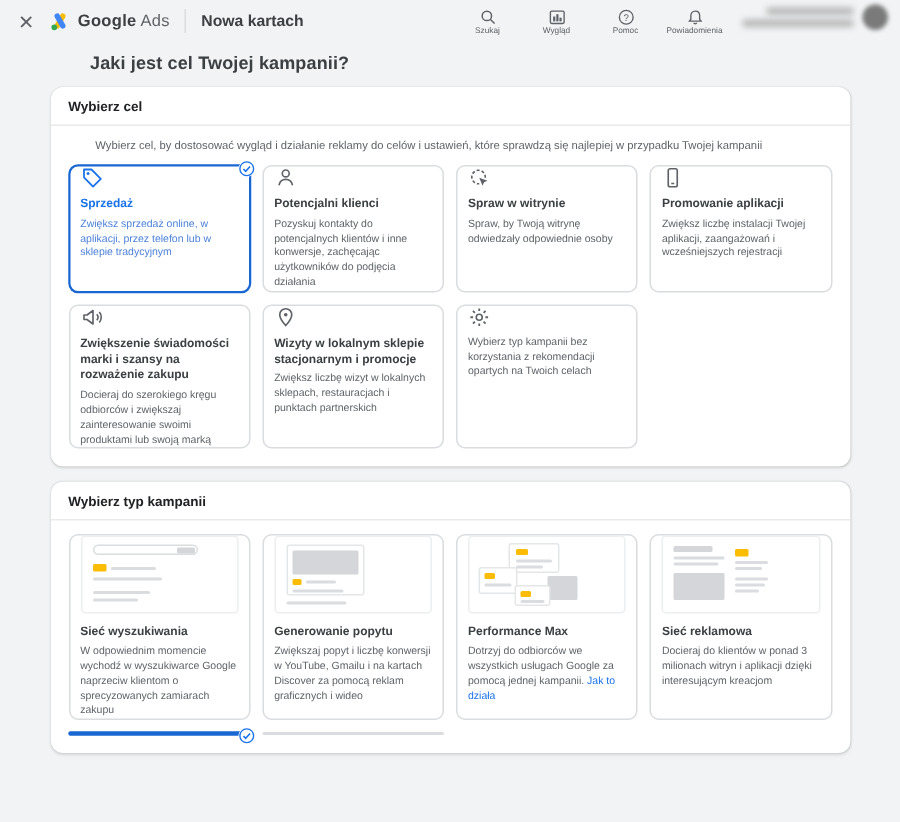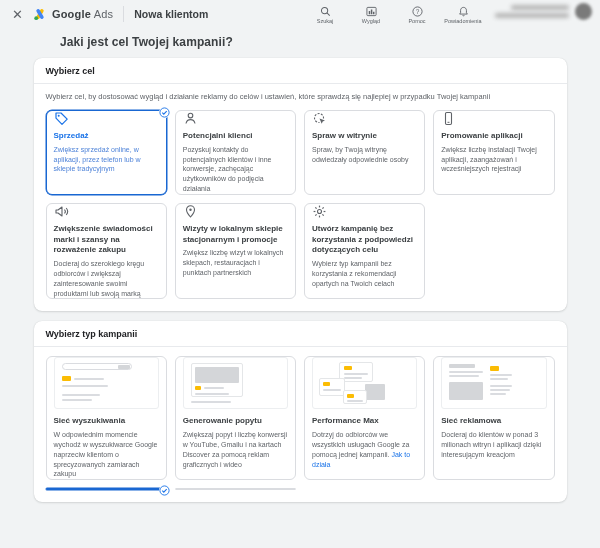--- a/index.html
+++ b/index.html
@@ -51,21 +51,21 @@
     margin: 7px 0 9px 60px; letter-spacing:.1px;
   }
   .panel {
     width: 533px; margin: 0 auto 10px; background:#fff;
     border-radius: 8px; box-shadow: 0 1px 2px rgba(60,64,67,.15), 0 0 1px rgba(60,64,67,.2);
   }
   .panel-header {
     font-size: 9px; font-weight:700; color:#202124;
     padding: 8px 12px 7px; border-bottom: 1px solid #e8eaed;
   }
-  .panel-desc { font-size: 7.5px; color:#5f6368; padding: 8px 12px 0; }
+  .panel-desc { font-size: 7.5px; color:#5f6368; padding: 8px 30px 0; }
   .grid {
     display:grid; grid-template-columns: repeat(4, 1fr);
     gap: 8px; padding: 9px 12px 12px;
   }
   .card {
     position: relative; background:#fff; border:1px solid #dadce0;
     border-radius: 6px; padding: 0 7px; cursor:pointer; text-align:left;
   }
   .card.selected { border-color:#1967d2; box-shadow: 0 0 0 .5px #1967d2; }
   .card-icon { display:block; height:15px; margin-bottom:5px; }
@@ -98,21 +98,21 @@
     <button class="close-x">✕</button>
     <span class="brand">
       <svg width="14" height="13" viewBox="0 0 14 13">
         <rect x="5.2" y="0.5" width="3.6" height="11" rx="1.8" fill="#fbbc04" transform="rotate(30 7 6)"></rect>
         <rect x="5.2" y="0.5" width="3.6" height="11" rx="1.8" fill="#4285f4" transform="rotate(-30 7 6)"></rect>
         <circle cx="3.2" cy="10.2" r="1.9" fill="#34a853"></circle>
       </svg>
       <span class="brand-name"><b>Google</b> <span>Ads</span></span>
     </span>
     <span class="tb-sep"></span>
-    <span class="page-name">Nowa klientom</span>
+    <span class="page-name">Nowa kartach</span>
   </div>
   <div class="tb-right">
     <button class="tb-action">
       <svg width="11" height="11" viewBox="0 0 12 12">
         <circle cx="5" cy="5" r="3.4" fill="none" stroke="#5f6368" stroke-width="1.1"></circle>
         <line x1="7.6" y1="7.6" x2="10.6" y2="10.6" stroke="#5f6368" stroke-width="1.1"></line>
       </svg>
       <span class="tb-label">Szukaj</span>
     </button>
     <button class="tb-action">
@@ -223,21 +223,20 @@
           <line x1="7.5" y1="1.6" x2="7.5" y2="3.4"></line>
             <line x1="7.5" y1="11.6" x2="7.5" y2="13.4"></line>
           <line x1="1.6" y1="7.5" x2="3.4" y2="7.5"></line>
             <line x1="11.6" y1="7.5" x2="13.4" y2="7.5"></line>
           <line x1="3.3" y1="3.3" x2="4.6" y2="4.6"></line>
             <line x1="10.4" y1="10.4" x2="11.7" y2="11.7"></line>
           <line x1="3.3" y1="11.7" x2="4.6" y2="10.4"></line>
             <line x1="10.4" y1="4.6" x2="11.7" y2="3.3"></line>
         </g>
       </svg>
-      <div class="card-title">Utwórz kampanię bez korzystania z podpowiedzi dotyczących celu</div>
       <div class="card-desc">Wybierz typ kampanii bez korzystania z rekomendacji opartych na Twoich celach</div>
     </div>
 
   </div>
 </section>
 
 <section class="panel">
   <div class="panel-header">Wybierz typ kampanii</div>
   <div class="grid">
 

